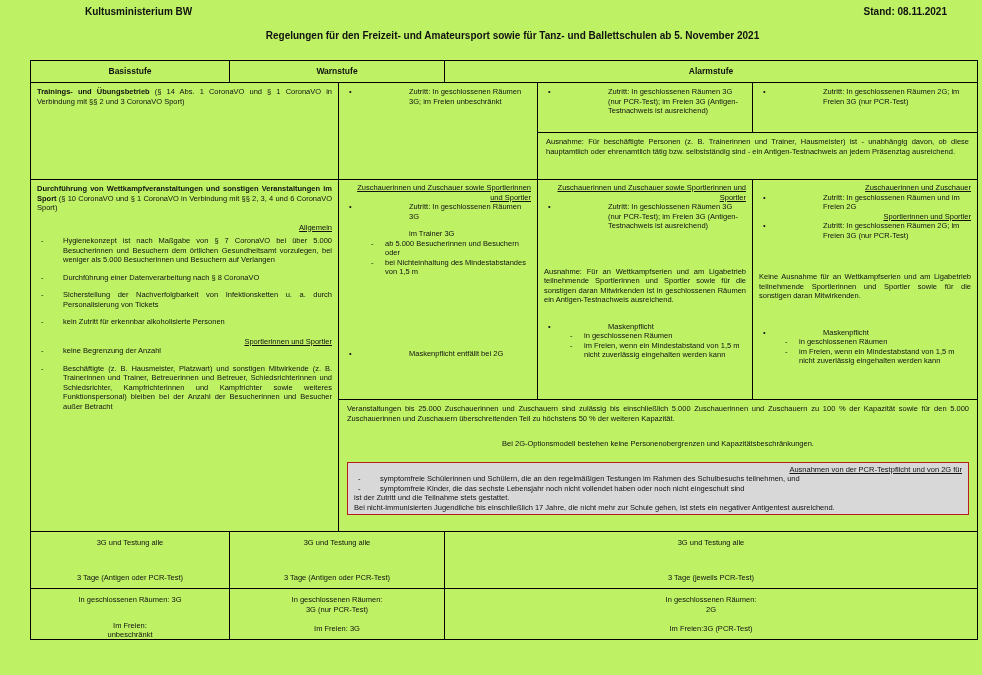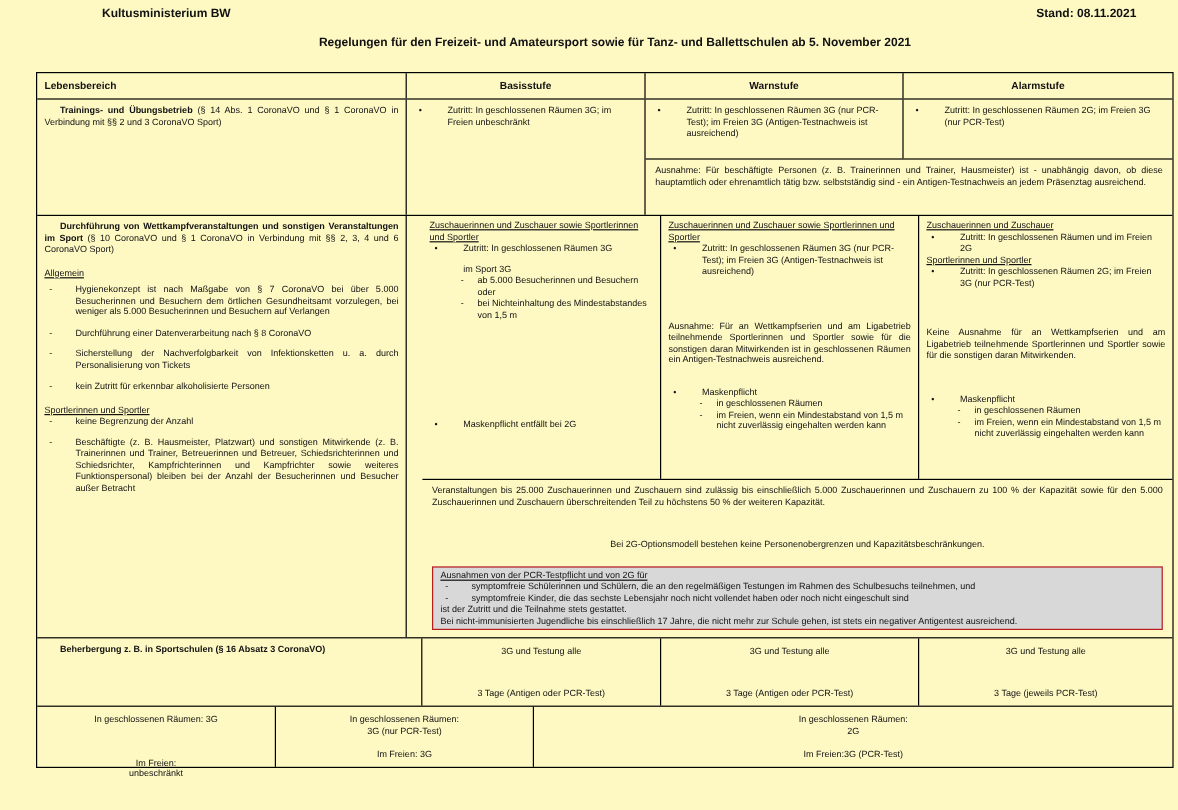--- a/index.html
+++ b/index.html
@@ -4,21 +4,21 @@
 <style>
   * { box-sizing: border-box; margin: 0; padding: 0; }
   html,body { background:#fff; }
   body {
     width: 982px; height: 675px;
     font-family: "Liberation Sans", sans-serif;
     color: #111;
     position: relative;
     overflow: hidden;
   }
-  .page { position:absolute; inset:0; background:#fef9c3; }
+  .page { position:absolute; inset:0; background:#bef264; }
 
   
   .hdr-left  { position:absolute; left:85px;  top:6px;  font-size:10px; font-weight:bold; }
   .hdr-right { position:absolute; right:35px; top:6px;  font-size:10px; font-weight:bold; }
   .doc-title { position:absolute; left:0; right:0; top:30px; text-align:center; font-size:10px; font-weight:bold;margin-left:43px; }
 
   
   .tbl {
     position:absolute; left:30px; top:60px; width:948px;
     border:1px solid #000;
@@ -42,74 +42,73 @@
   .cellpad { padding:4px 6px; }
 
   
   .row1 { height:97px; }
   .r1-right { flex:1; display:flex; flex-direction:column; }
   .r1-top { display:flex; height:50px; border-bottom:1px solid #000; }
   .r1-top .c2 { width:215px; }
   .r1-ausnahme { flex:1; padding:4px 8px; text-align:justify; }
 
   
-  .row2 { height:352px;gap:13px; }
+  .row2 { height:352px; }
   .r2-right { flex:1; display:flex; flex-direction:column; }
   .r2-cols { display:flex; height:220px; border-bottom:1px solid #000; }
   .r2-cols .cell { padding:3px 6px; display:flex; flex-direction:column; }
   .r2-span { flex:1; padding:4px 8px; }
 
-  .uh { text-decoration:underline; }
+  .uh { text-decoration:underline;text-align:right; }
   .jus { text-align:justify; }
 
   
   .blt { display:flex; }
   .blt > .m { flex:none; width:28px; padding-left:4px; }
-  .blt > .t { flex:1; }
+  .blt > .t { flex:1;margin-left:36px; }
   .sub { display:flex; margin-left:22px; }
   .sub > .m { flex:none; width:18px; padding-left:4px; }
   .sub > .t { flex:1; }
   .ldash { display:flex; }
   .ldash > .m { flex:none; width:26px; padding-left:4px; }
   .ldash > .t { flex:1; text-align:justify; }
 
   .mt4 { margin-top:4px; } .mt8 { margin-top:8px; } .mt10 { margin-top:10px; }
-  .mt12 { margin-top:26px; } .mt17 { margin-top:17px; }
+  .mt12 { margin-top:16px; } .mt17 { margin-top:17px; }
   .mt27 { margin-top:27px; } .mt32 { margin-top:32px; } .mt36 { margin-top:36px; }
   .mask-late { margin-top:auto; margin-bottom:38px; }
 
   .center { text-align:center; }
   .graybox {
     margin-top:13px;
     background:#d8d8d8;
     border:1px solid #b91c1c;
     padding:2px 6px;
   }
 
   
   .row3 { height:57px; }
   .row4 { height:50px; border-bottom:none; }
   .vcenter { display:flex; flex-direction:column; justify-content:space-between; }
   .stufecell { text-align:center; padding:6px 4px; }
-  .bold { font-weight:bold;margin-left:13px; }
+  .bold { font-weight:bold; }
 </style>
 </head>
 <body>
 
 <div class="page">
 
   <div class="hdr-left">Kultusministerium BW</div>
   <div class="hdr-right">Stand: 08.11.2021</div>
   <div class="doc-title">Regelungen für den Freizeit- und Amateursport sowie für Tanz- und Ballettschulen ab 5. November 2021</div>
 
   <div class="tbl">
 
 
     <div class="colhdr">
-      <div class="c0">Lebensbereich</div>
       <div class="c1">Basisstufe</div>
       <div class="c2">Warnstufe</div>
       <div class="c3">Alarmstufe</div>
     </div>
 
     <div class="row row1">
       <div class="c0 cellpad jus">
         <span class="bold">Trainings- und Übungsbetrieb</span><span> (§ 14 Abs. 1 CoronaVO und § 1 CoronaVO in Verbindung mit §§ 2 und 3 CoronaVO Sport)</span>
       </div>
       <div class="c1 cellpad">
@@ -174,21 +173,21 @@
         <div class="r2-cols">
 
           <div class="c1 cell">
             <div class="uh">Zuschauerinnen und Zuschauer sowie Sportlerinnen und Sportler</div>
             <div class="blt">
               <span class="m">•</span>
               <span class="t">Zutritt: In geschlossenen Räumen 3G</span>
             </div>
             <div class="blt mt8">
               <span class="m"></span>
-              <span class="t">im Sport 3G</span>
+              <span class="t">im Trainer 3G</span>
             </div>
             <div class="sub">
               <span class="m">-</span>
               <span class="t">ab 5.000 Besucherinnen und Besuchern oder</span>
             </div>
             <div class="sub">
               <span class="m">-</span>
               <span class="t">bei Nichteinhaltung des Mindestabstandes von 1,5 m</span>
             </div>
             <div class="blt mask-late">
@@ -259,21 +258,20 @@
               <span class="t" style="text-align:left">symptomfreie Kinder, die das sechste Lebensjahr noch nicht vollendet haben oder noch nicht eingeschult sind</span>
             </div>
             <div>ist der Zutritt und die Teilnahme stets gestattet.</div>
             <div>Bei nicht-immunisierten Jugendliche bis einschließlich 17 Jahre, die nicht mehr zur Schule gehen, ist stets ein negativer Antigentest ausreichend.</div>
           </div>
         </div>
       </div>
     </div>
 
     <div class="row row3">
-      <div class="c0 cellpad bold">Beherbergung z. B. in Sportschulen (§ 16 Absatz 3 CoronaVO)</div>
       <div class="c1 stufecell vcenter">
         <div>3G und Testung alle</div>
         <div>3 Tage (Antigen oder PCR-Test)</div>
       </div>
       <div class="c2 stufecell vcenter">
         <div>3G und Testung alle</div>
         <div>3 Tage (Antigen oder PCR-Test)</div>
       </div>
       <div class="c3 stufecell vcenter">
         <div>3G und Testung alle</div>

